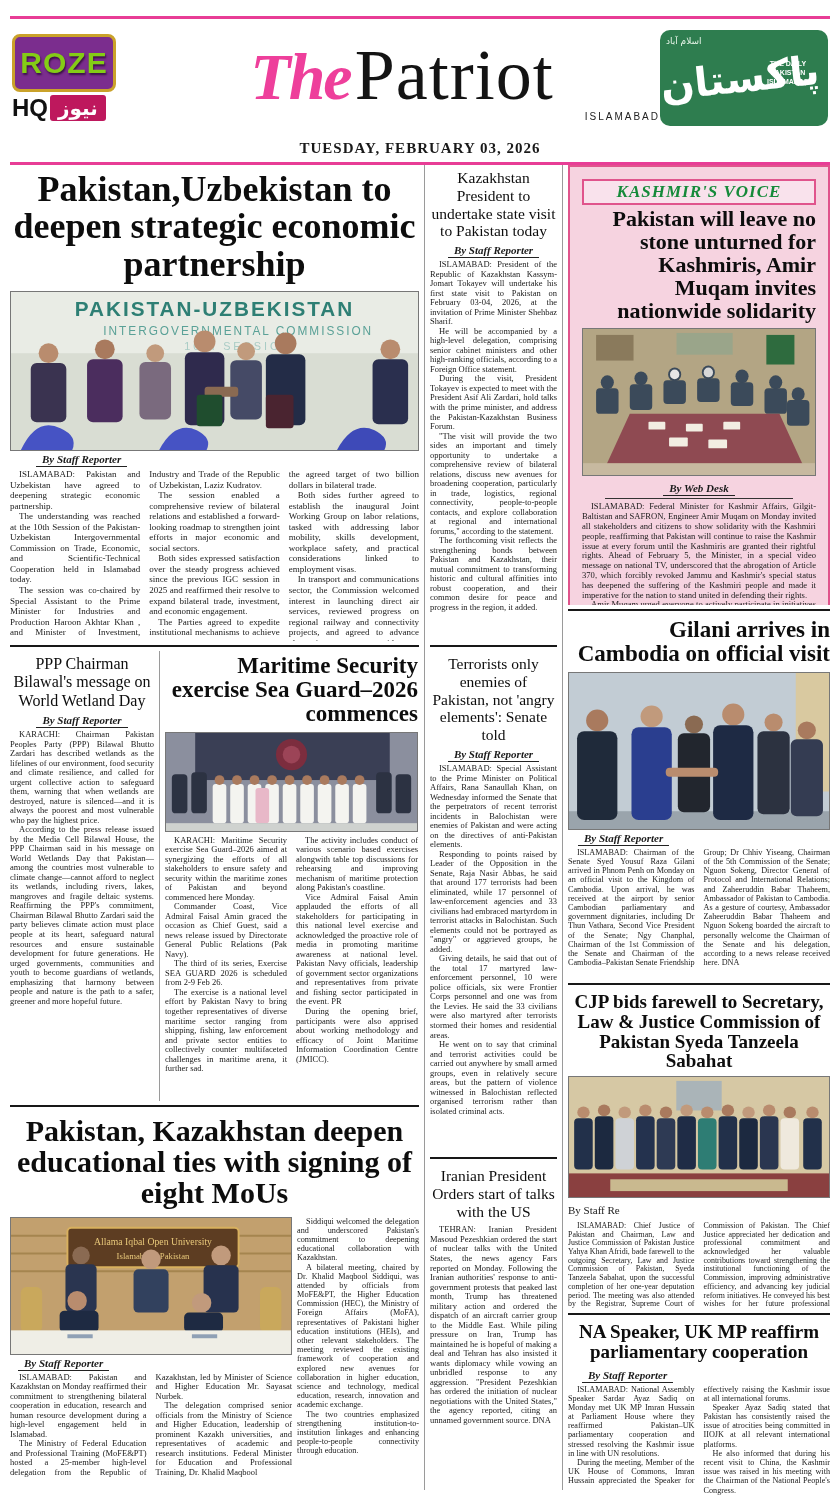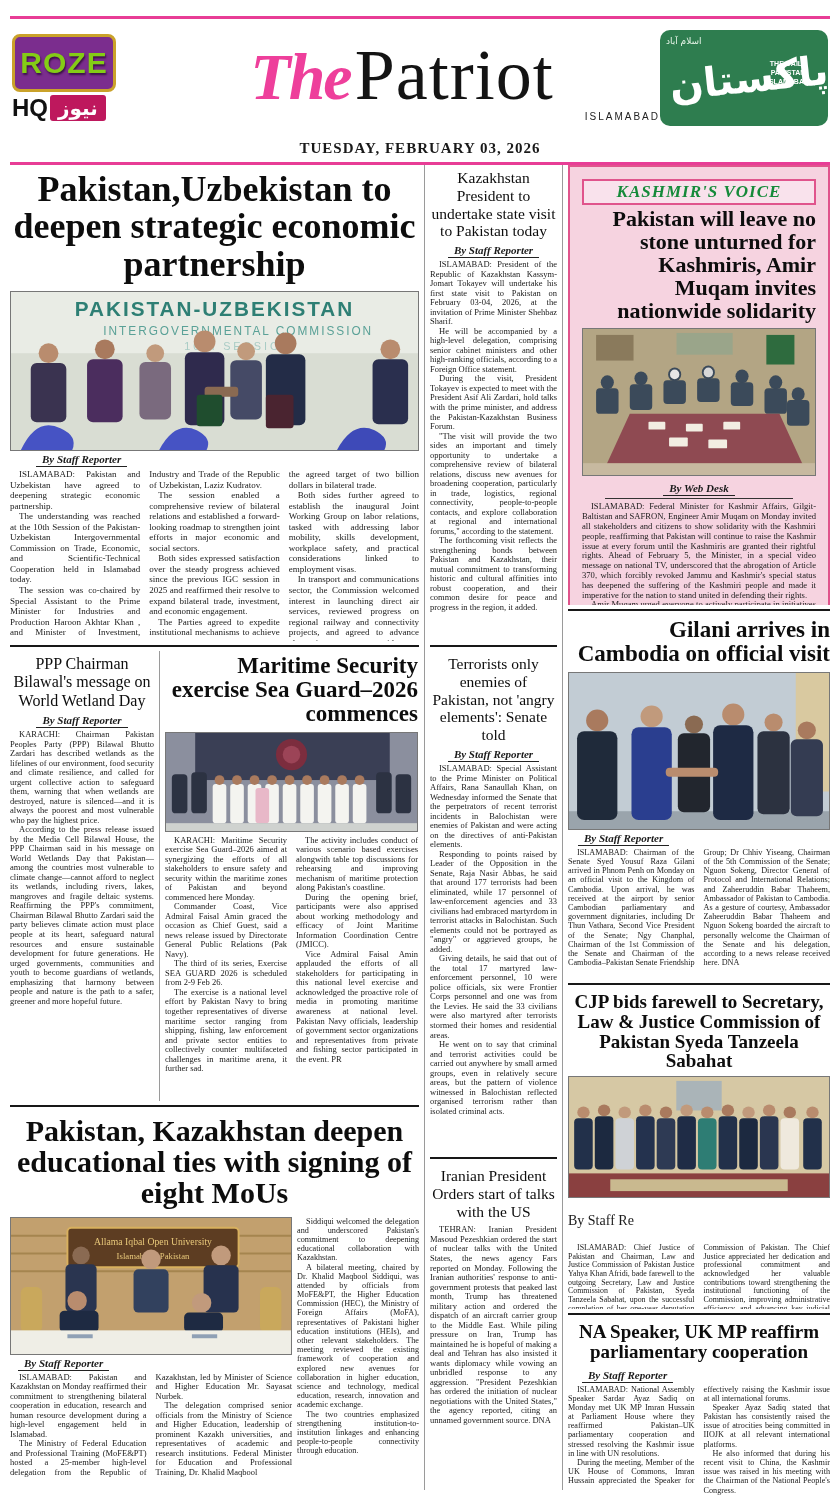--- a/index.html
+++ b/index.html
@@ -23,21 +23,21 @@
   .roze-hq { font-family:"Liberation Sans",sans-serif; font-weight:bold; font-size:24px; color:#111; }
   .roze-urdu { background:#be185d; color:#fff; font-family:"DejaVu Sans",sans-serif; font-weight:bold;
     font-size:20px; padding:1px 8px; border-radius:3px; margin-left:2px; }
   .title-wrap { flex:1; text-align:center; position:relative; }
   .title-line { white-space:nowrap; }
   .title-the { font-style:italic; color:#ee3f9b; font-size:66px; font-weight:bold; letter-spacing:-2px; }
   .title-patriot { color:#141414; font-size:72px; letter-spacing:1px; }
   .title-city { text-align:right; font-family:"Liberation Sans",sans-serif; font-weight:normal;
     font-size:10px; letter-spacing:2px; margin-top:-6px; color:#222; }
   .logo-pak { width:168px; height:96px; background:#2e7d4f; border-radius:10px; position:relative;
-    display:flex; align-items:center; justify-content:flex-end; overflow:hidden; }
+    display:flex; align-items:center; justify-content:flex-start; overflow:hidden; }
   .logo-pak .urdu-big { color:#ffffff; font-family:"DejaVu Sans",sans-serif; font-size:40px; font-weight:bold;
     transform:rotate(-6deg); }
   .logo-pak .small-txt { position:absolute; right:10px; top:30px; color:#fff; font-family:"Liberation Sans",sans-serif;
     font-size:7px; font-weight:bold; text-align:center; line-height:1.25; width:60px; }
   .logo-pak .corner-urdu { position:absolute; left:6px; top:6px; color:#e8f5e9; font-family:"DejaVu Sans",sans-serif; font-size:9px; }
   .dateline { text-align:center; font-weight:bold; font-size:15px; letter-spacing:1px; padding:3px 0 5px; }
 
   
   .main { display:flex; margin-top:0; height:1325px; }
   .colA { width:414px; padding-right:5px; }
@@ -51,21 +51,21 @@
   .hl-xl { font-size:36px; padding:6px 0 8px; }
   .hl-lg { font-size:30px; padding:4px 0 8px; }
   .hl-md { font-size:23px; padding:3px 0 6px;text-align:right; }
   .hl-sm { font-size:19px; padding:3px 0 5px; }
   .hl-thin { font-weight:normal; font-size:15.5px; line-height:1.15; padding:4px 0 2px; }
 
   
   .byline { font-weight:bold; font-style:italic; font-size:11px; text-align:center; padding:2px 0 4px; }
   .byline span { border-bottom:1.5px solid #222; padding:0 6px 1px; }
   .byline.left { text-align:left; padding-left:26px; }
-  .byline-plain { font-size:14px; padding:15px 0; }
+  .byline-plain { font-size:11px; padding:6px 0; }
 
   
   .body { text-align:justify; }
   .body p { margin:0; text-indent:9px; }
   .b9  { font-size:9px;   line-height:1.17; }
   .b85 { font-size:8.5px; line-height:1.12; }
   .b8  { font-size:8.2px; line-height:1.12; }
   .cols3 { columns:3; column-gap:9px; }
   .cols2 { columns:2; column-gap:9px; }
 
@@ -218,22 +218,22 @@
                 <rect x="92" y="56" width="14" height="36" rx="3" fill="#e8b8c8"></rect>
                 <rect x="0" y="92" width="258" height="8" fill="#cfd2cf"></rect>
               </svg>
             </div>
             <div class="body b85 cols2" style="height:262px; margin-top:4px">
                 <p>KARACHI: Maritime Security exercise Sea Guard–2026 aimed at synergizing the efforts of all stakeholders to ensure safety and security within the maritime zones of Pakistan and beyond commenced here Monday.</p>
                 <p>Commander Coast, Vice Admiral Faisal Amin graced the occasion as Chief Guest, said a news release issued by Directorate General Public Relations (Pak Navy).</p>
                 <p>The third of its series, Exercise SEA GUARD 2026 is scheduled from 2-9 Feb 26.</p>
                 <p>The exercise is a national level effort by Pakistan Navy to bring together representatives of diverse maritime sector ranging from shipping, fishing, law enforcement and private sector entities to collectively counter multifaceted challenges in maritime arena, it further sad.</p>
                 <p>The activity includes conduct of various scenario based exercises alongwith table top discussions for rehearsing and improving mechanism of maritime protection along Pakistan's coastline.</p>
+                <p>Vice Admiral Faisal Amin applauded the efforts of all stakeholders for participating in this national level exercise and acknowledged the proactive role of media in promoting maritime awareness at national level. Pakistan Navy officials, leadership of government sector organizations and representatives from private and fishing sector participated in the event. PR</p>
                 <p>During the opening brief, participants were also apprised about working methodology and efficacy of Joint Maritime Information Coordination Centre (JMICC).</p>
-                <p>Vice Admiral Faisal Amin applauded the efforts of all stakeholders for participating in this national level exercise and acknowledged the proactive role of media in promoting maritime awareness at national level. Pakistan Navy officials, leadership of government sector organizations and representatives from private and fishing sector participated in the event. PR</p>
               </div>
           </div>
         </div>
       </section>
 
       <div class="hr"></div>
 
       <section style="height:381px">
         <h1 class="hl hl-lg">Pakistan, Kazakhstan deepen educational ties with signing of eight MoUs</h1>
         <div class="edu-flex">

